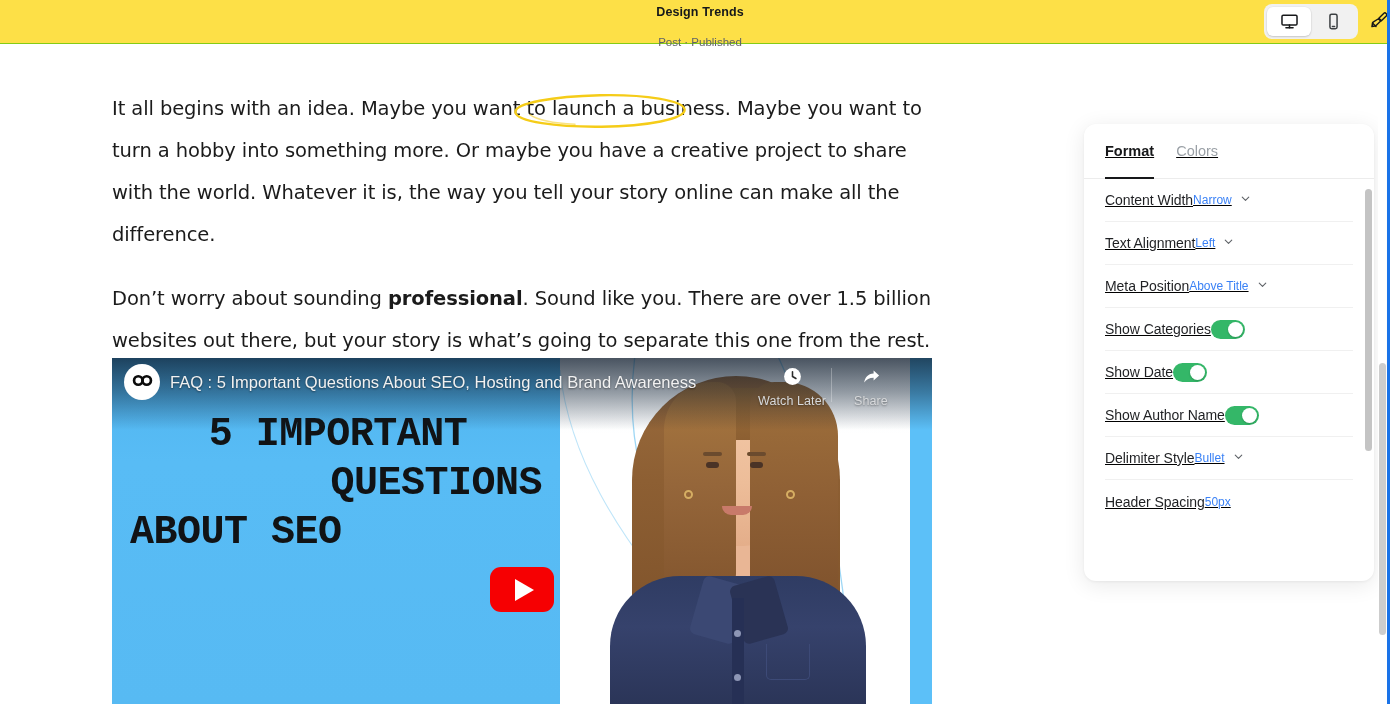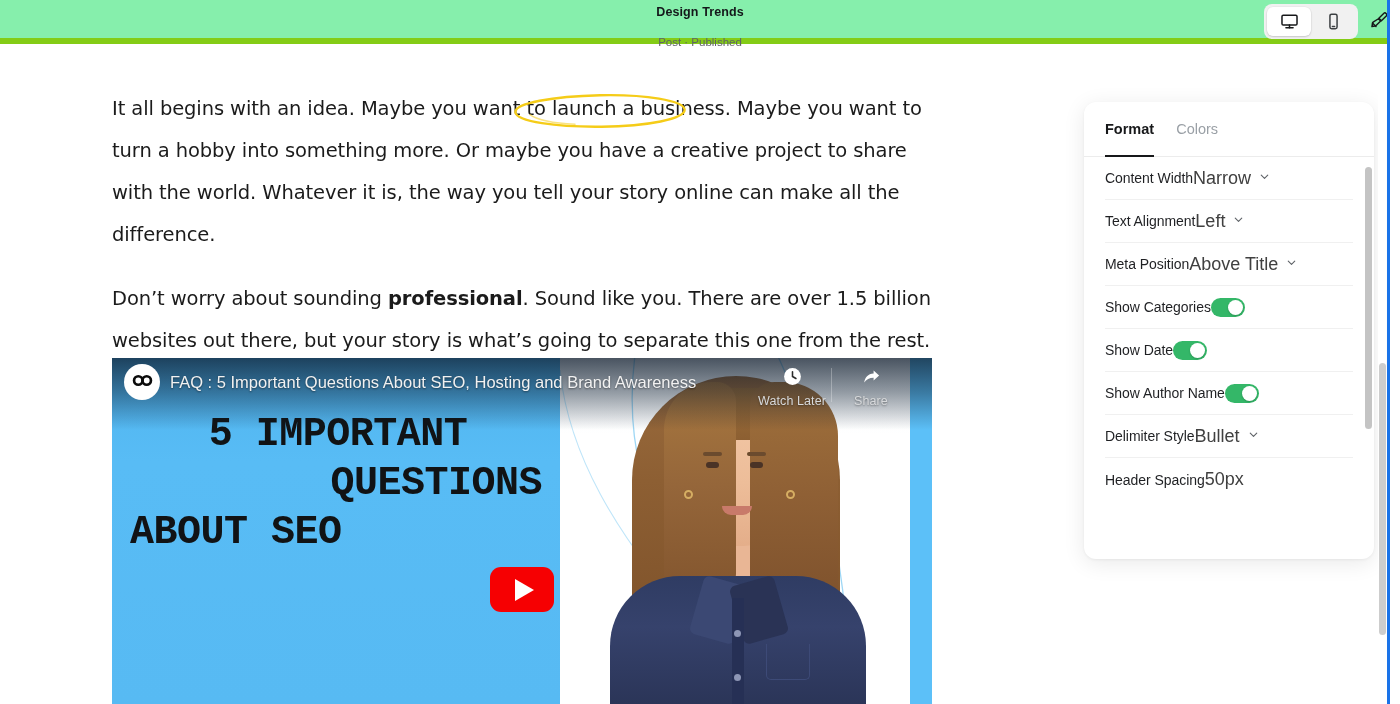--- a/index.html
+++ b/index.html
@@ -41,22 +41,22 @@
     background: #ffffff;
     z-index: 59;
   }
 
   
   .topbar {
     position: absolute;
     top: 0; left: 0;
     width: 1400px;
     height: 44px;
-    background: #86efac;
-    border-bottom: 6px solid #84cc16;
+    background: #fde047;
+    border-bottom: 1px solid #84cc16;
     z-index: 40;
   }
 
   .topbar-title-wrap {
     position: absolute;
     left: 0; right: 0;
     top: 4px;
     text-align: center;
     pointer-events: none;
   }
@@ -431,29 +431,30 @@
     border: 2px solid #d6ae63;
     border-radius: 50%;
     top: 132px;
   }
   .p-ear-ring-l { left: 124px; }
   .p-ear-ring-r { left: 226px; }
 
   
   .panel {
     position: absolute;
-    top: 102px;
+    top: 124px;
     left: 1084px;
     width: 290px;
     height: 457px;
     background: #ffffff;
     border-radius: 12px;
     box-shadow: 0 4px 22px rgba(0,0,0,0.09), 0 1px 3px rgba(0,0,0,0.05);
     z-index: 50;
     overflow: hidden;
+    text-decoration: underline;
   }
 
   .panel-tabs {
     position: relative;
     height: 55px;
     border-bottom: 1px solid #ececec;
     display: flex;
     align-items: center;
     padding: 0 21px;
     gap: 22px;
@@ -494,22 +495,22 @@
     font-size: 14px;
     color: #1f2023;
     letter-spacing: -0.05px;
   }
   .prow-right {
     display: flex;
     align-items: center;
     gap: 7px;
   }
   .prow-value {
-    font-size: 18px;
-    color: #404040;
+    font-size: 12px;
+    color: #3b82f6;
   }
   .chev {
     display: block;
   }
 
   .toggle {
     width: 34px;
     height: 19px;
     border-radius: 10px;
     background: #34b768;

